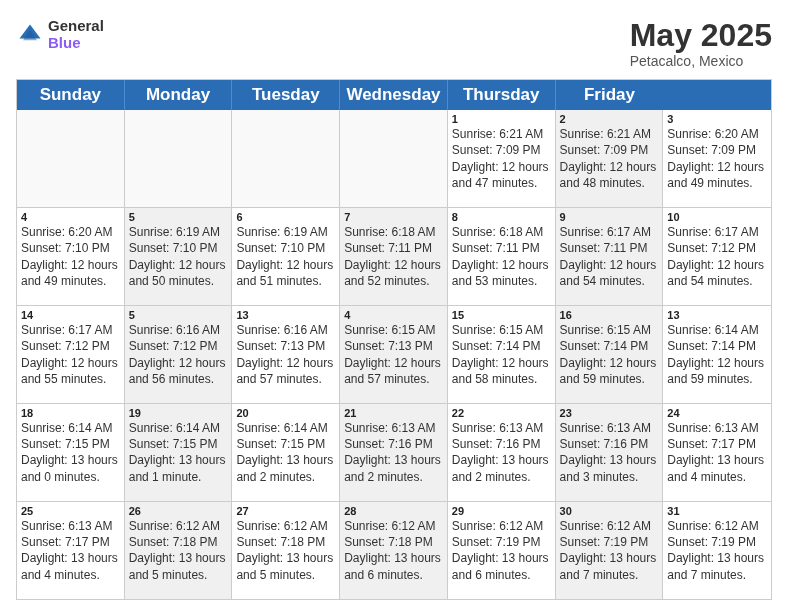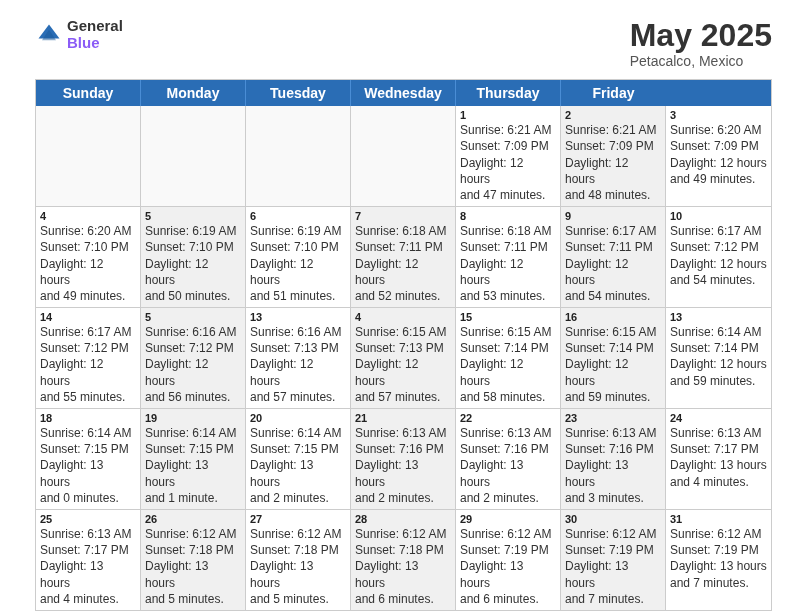--- a/index.html
+++ b/index.html
@@ -6,21 +6,21 @@
     body {
       font-family: Arial, sans-serif;
       background: #fff;
       width: 792px;
       height: 612px;
       overflow: hidden;
     }
     .page {
       width: 792px;
       height: 612px;
-      padding: 18px 20px 12px 35px;
+      padding: 18px 20px 12px 16px;
       display: flex;
       flex-direction: column;
     }
     .header {
       display: flex;
       justify-content: space-between;
       align-items: flex-start;
       margin-bottom: 10px;
     }
     .logo {
@@ -66,21 +66,21 @@
       flex-direction: column;
       border: 1px solid #ccc;
     }
     .cal-header-row {
       display: grid;
       grid-template-columns: repeat(7, 1fr);
       background: #2a6db5;
     }
     .cal-header-cell {
       color: #fff;
-      font-size: 14px;
+      font-size: 17px;
       font-weight: bold;
       padding: 5px 4px;
       text-align: center;
       border-right: 1px solid #4a8dd5;
     }
     .cal-header-cell:last-child { border-right: none; }
     .cal-body {
       flex: 1;
       display: flex;
       flex-direction: column;

